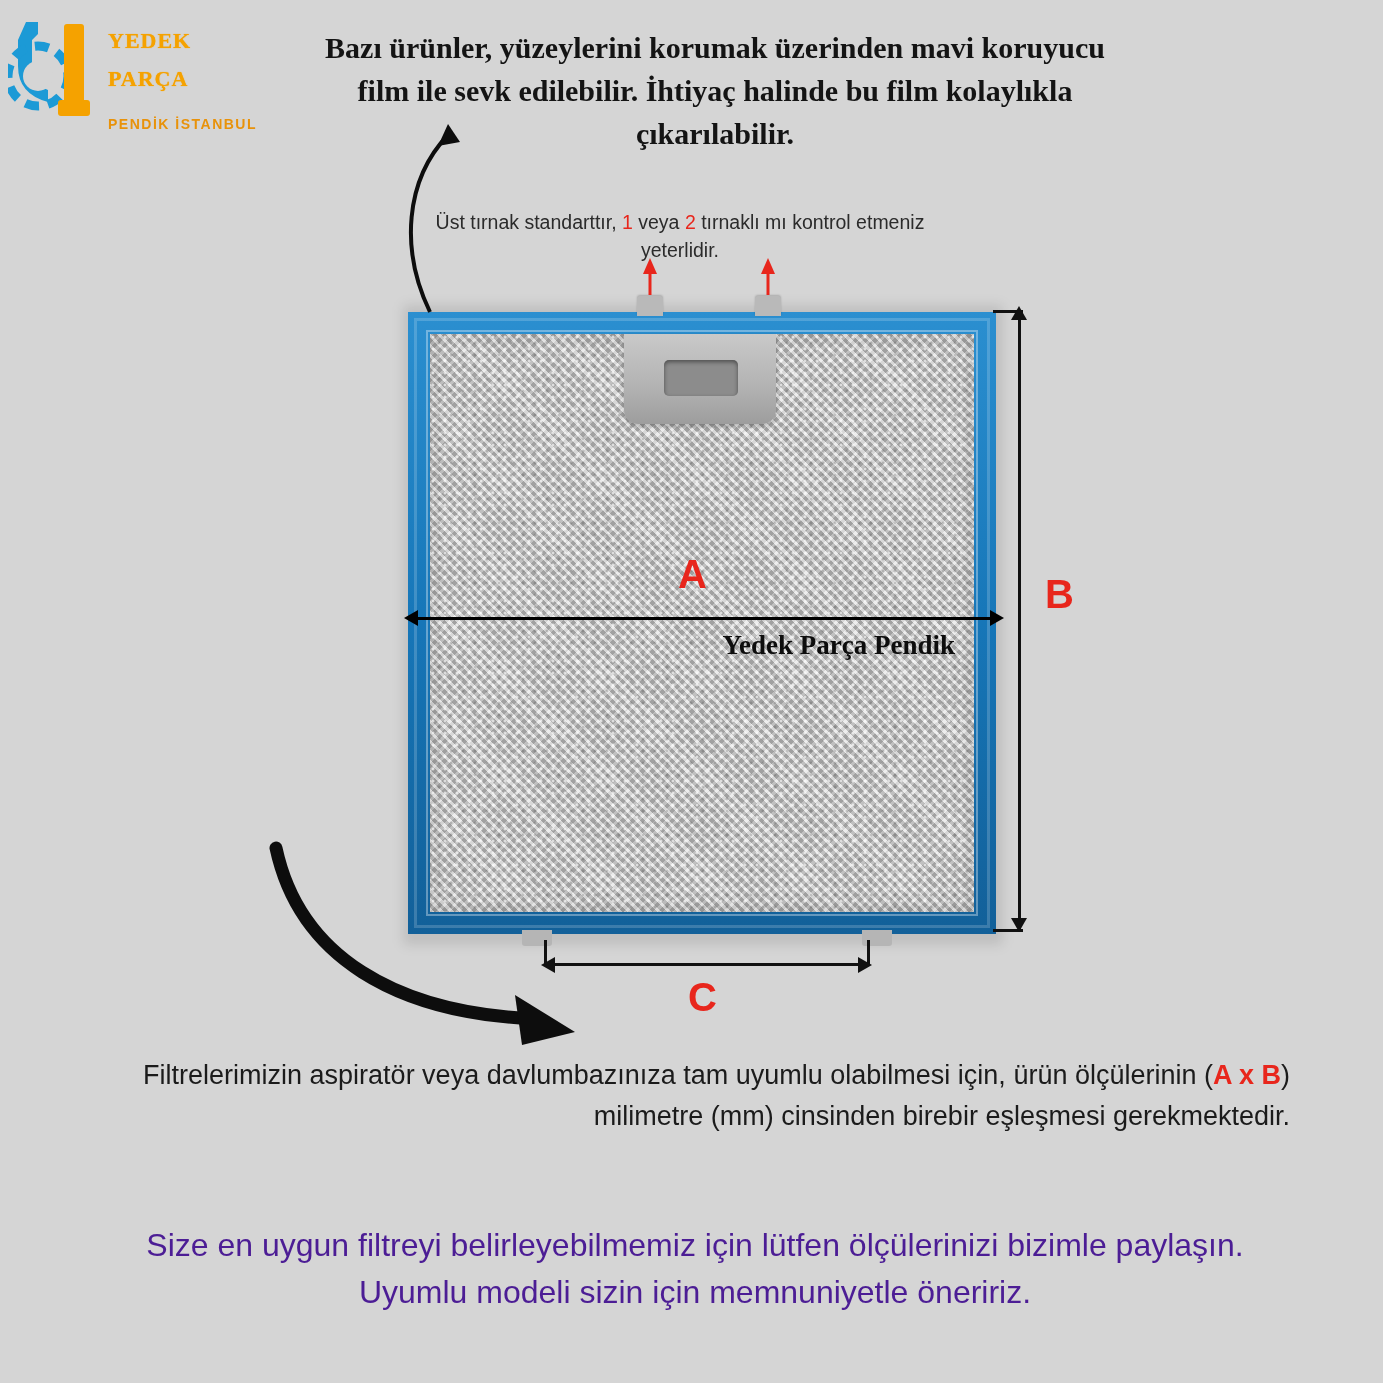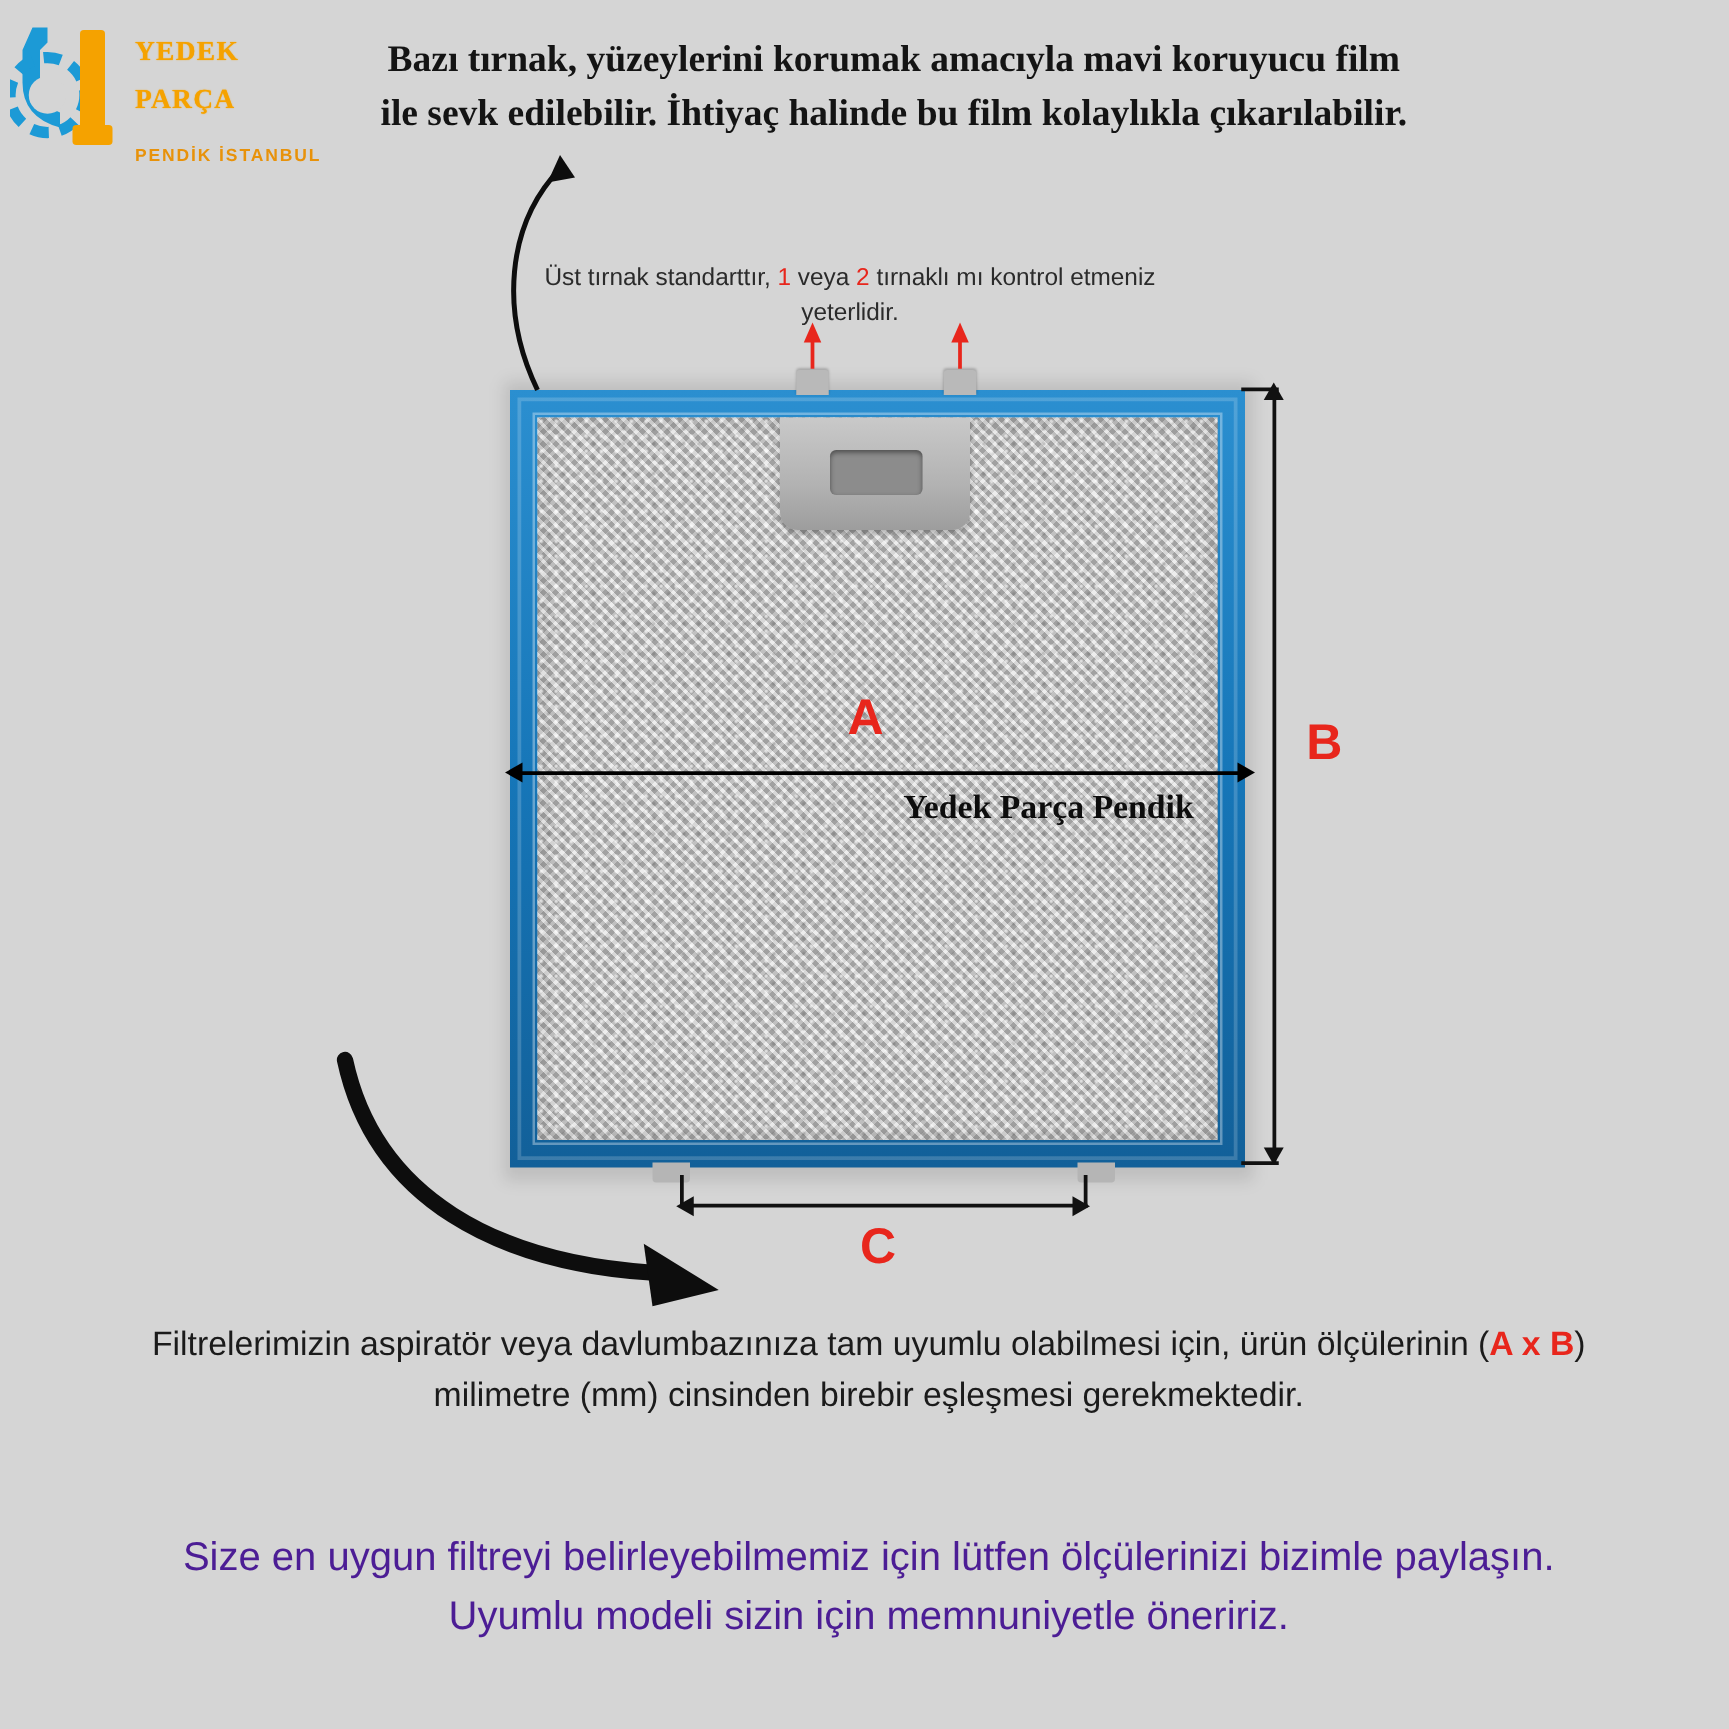--- a/index.html
+++ b/index.html
@@ -100,21 +100,21 @@
     color: #1b1b1b;
   }
   .left-note .cletter { color: #e8261c; font-weight: bold; }
 
   
   .bottom-note {
     position: absolute;
     left: 100px;
     top: 1055px;
     width: 1190px;
-    text-align: center;
+    text-align: right;
     font-family: "Liberation Sans", sans-serif;
     font-size: 27px;
     line-height: 41px;
     color: #1b1b1b;
   }
   .bottom-note .ab { color: #e8261c; font-weight: bold; }
 
   .cta-note {
     position: absolute;
     left: 100px;
@@ -403,21 +403,21 @@
         </g>
       </svg>
     </div>
     <div class="logo-text">
       <div class="logo-line">YEDEK</div>
       <div class="logo-line">PARÇA</div>
       <div class="logo-sub">PENDİK İSTANBUL</div>
     </div>
   </div>
 
-  <div class="headline">Bazı tırnak, yüzeylerini korumak amacıyla mavi koruyucu film ile sevk edilebilir. İhtiyaç halinde bu film kolaylıkla çıkarılabilir.</div>
+  <div class="headline">Bazı ürünler, yüzeylerini korumak üzerinden mavi koruyucu film ile sevk edilebilir. İhtiyaç halinde bu film kolaylıkla çıkarılabilir.</div>
 
   <div class="tab-note">
     <span>Üst tırnak standarttır, </span><span class="num">1</span><span> veya </span><span class="num">2</span><span> tırnaklı mı kontrol etmeniz yeterlidir.</span>
   </div>
 
 
   <div class="filter-shadow"></div>
   <div class="filter-outer"></div>
   <div class="filter-bevel"></div>
   <div class="filter-inner"></div>

